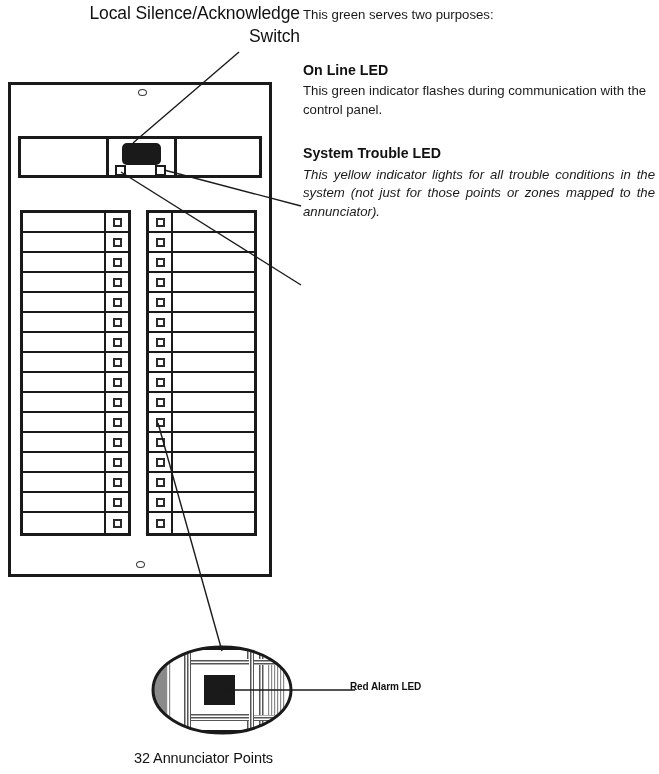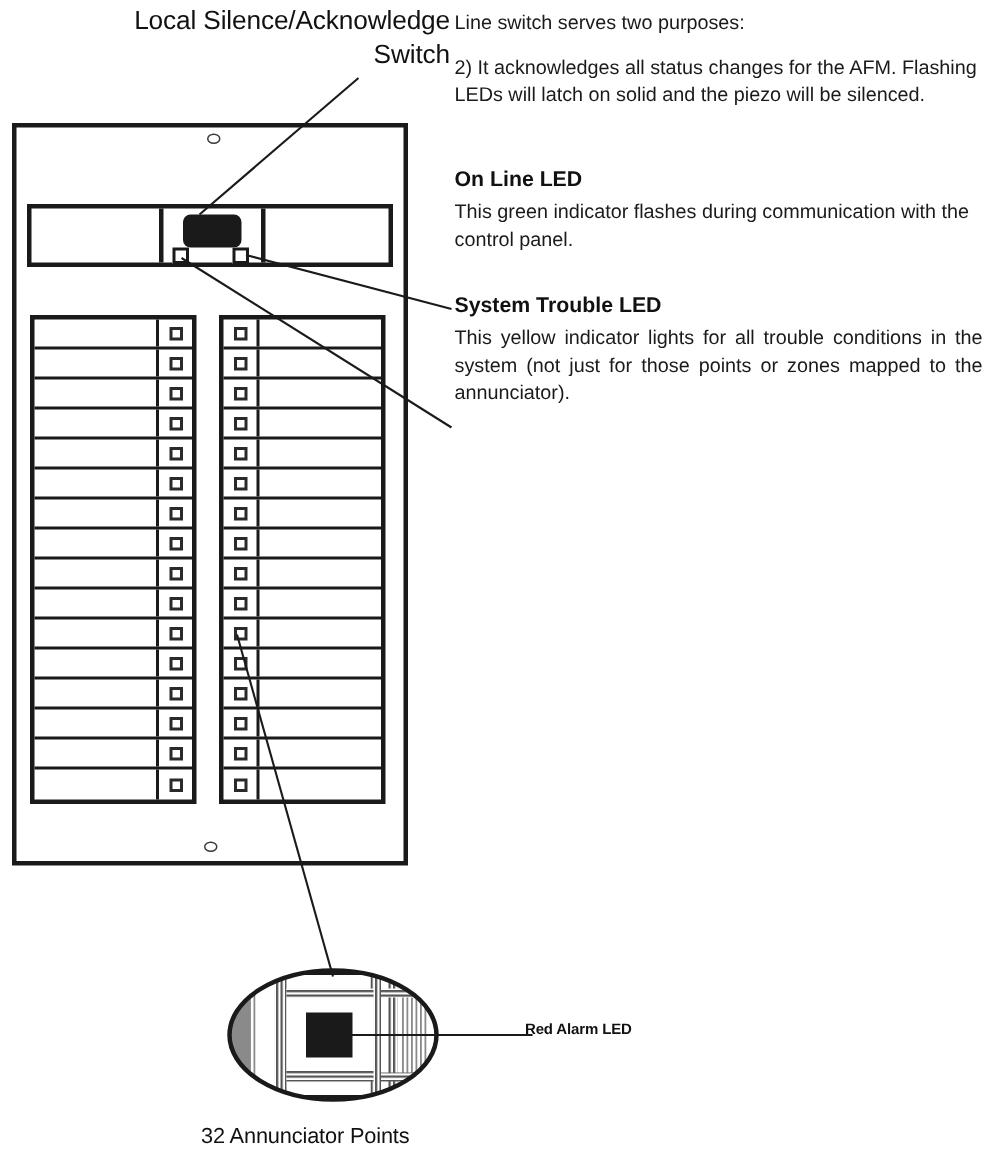--- a/index.html
+++ b/index.html
@@ -47,21 +47,21 @@
   .note-p { margin: 0 0 13px 0; }
   .note-p.tight { margin-bottom: 11px; }
   .note-h {
     margin: 12px 0 1px 0;
     font-size: 14.2px;
     font-weight: bold;
     color: #111;
   }
   .note-body { margin: 2px 0 0 0; }
   .sec-gap { height: 12px; }
-  .justified { text-align: justify; }
+  .justified { text-align: justify; font-style: italic; }
 
   
   #panel {
     left: 8px;
     top: 82px;
     width: 264px;
     height: 495px;
     border: 3px solid #1a1a1a;
     background: #ffffff;
     box-sizing: border-box;
@@ -193,22 +193,21 @@
 </style>
 </head>
 <body>
 
 <div id="title-block" class="abs">
   <span class="t-line1">Local Silence/Acknowledge</span>
   <span class="t-line2">Switch</span>
 </div>
 
 <div id="notes" class="abs">
-  <p class="note-p tight">Line switch serves two purposes:</p>
-  <p class="note-p">2) It acknowledges all status changes for the AFM. Flashing LEDs will latch on solid and the piezo will be silenced.</p>
+  <p class="note-p tight">This green serves two purposes:</p>
   <div class="sec-gap"></div>
   <p class="note-h">On Line LED</p>
   <p class="note-body">This green indicator flashes during communication with the control panel.</p>
   <div class="sec-gap"></div>
   <p class="note-h">System Trouble LED</p>
   <p class="note-body justified">This yellow indicator lights for all trouble conditions in the system (not just for those points or zones mapped to the annunciator).</p>
 </div>
 
 <div id="panel" class="abs"></div>
 

